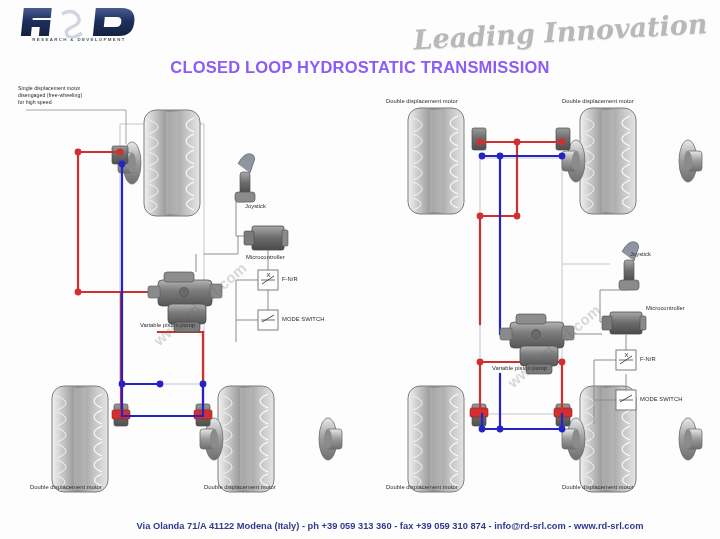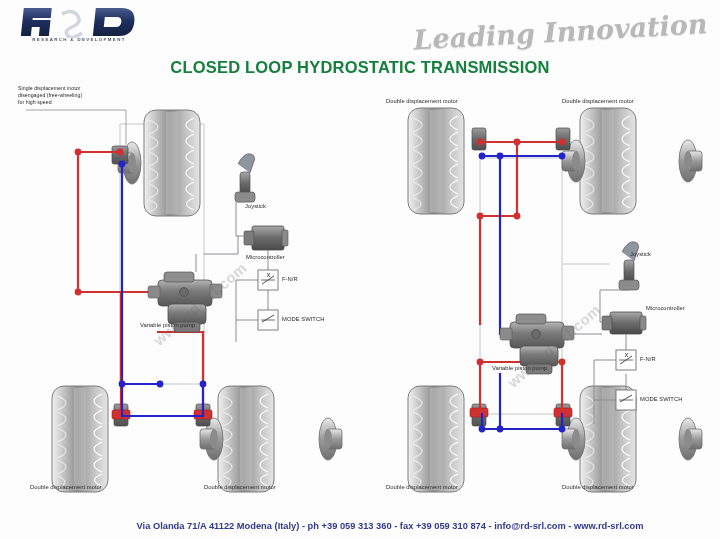--- a/index.html
+++ b/index.html
@@ -28,21 +28,21 @@
     position:absolute;right:12px;top:8px;
     font-family:"DejaVu Serif", serif;
     font-style:italic;font-weight:bold;
     font-size:27px;color:#b8b8b8;
     transform:rotate(-3.2deg);transform-origin:right bottom;
     white-space:nowrap;
     text-shadow:0 1px 1px rgba(0,0,0,.10);
   }
   .page-title{
     position:absolute;left:0;top:58px;width:720px;text-align:center;
-    font-size:16.5px;font-weight:bold;color:#15803d;letter-spacing:.2px;
+    font-size:16.5px;font-weight:bold;color:#8b5cf6;letter-spacing:.2px;
   }
 
   
   .footer{
     position:absolute;left:0;top:521px;width:720px;text-align:center;
     font-size:9.3px;font-weight:bold;color:#2f3a8f;white-space:nowrap;padding-left:30px;
   }
 
   
   .diagram{position:absolute;top:84px;height:415px;}

